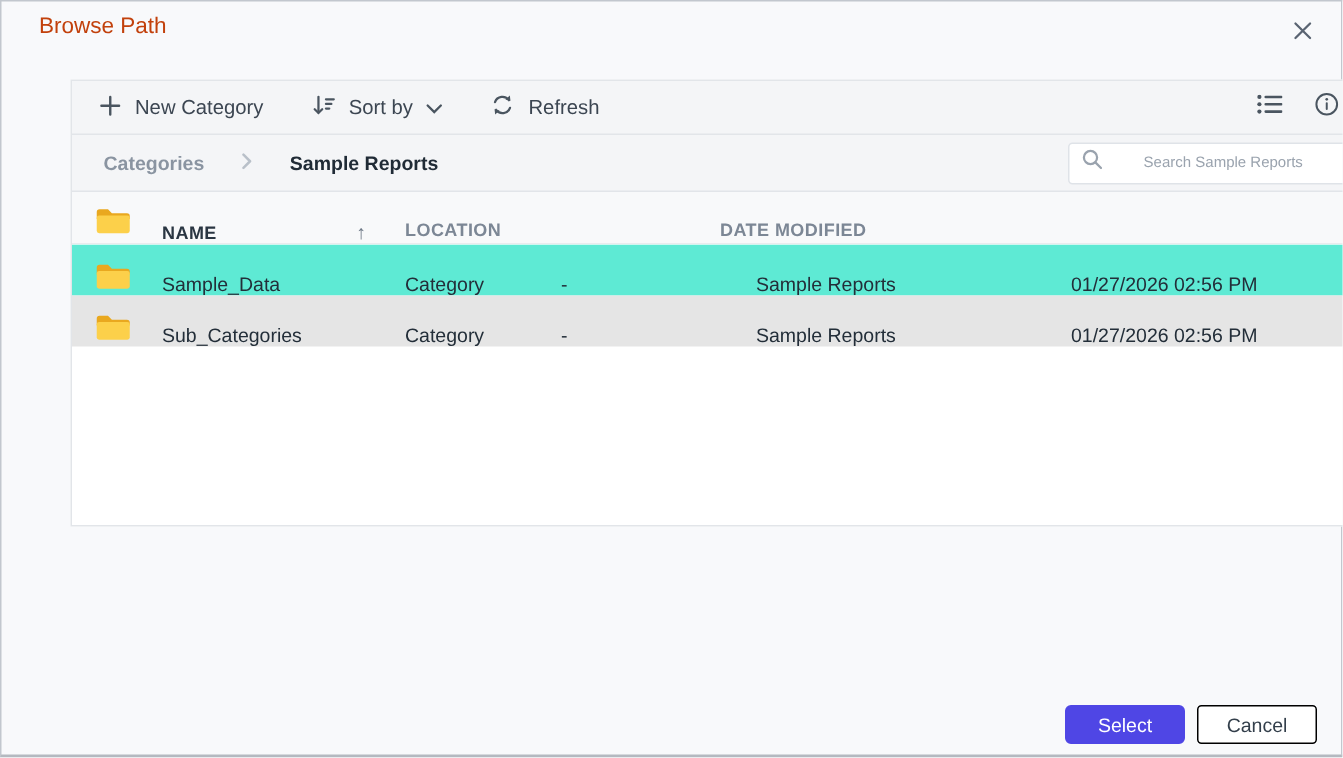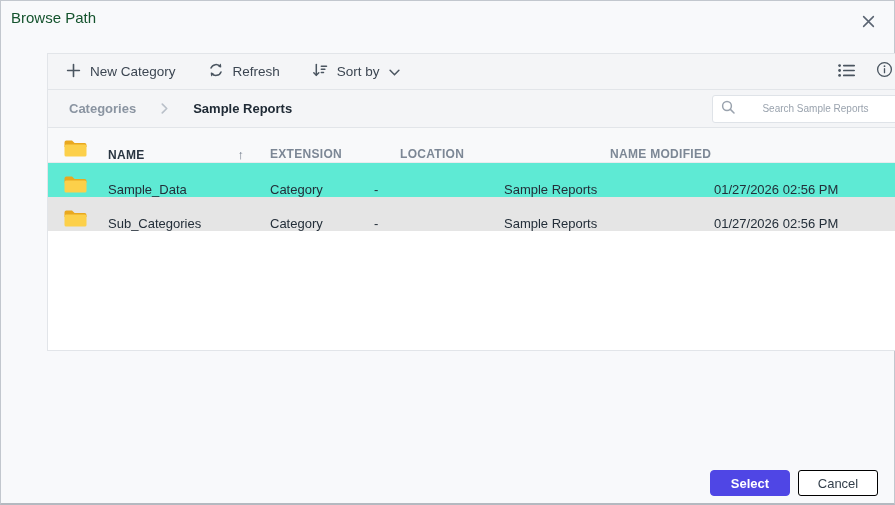--- a/index.html
+++ b/index.html
@@ -10,22 +10,22 @@
     position:relative;
   }
   .dialog{
     position:absolute;left:0;top:0;width:895px;height:505px;
     box-sizing:border-box;
     background:#F8F9FB;
     border:1px solid #C2C7CE;
     border-bottom:2px solid #B4B9C0;
   }
   .dialog-title{
-    position:absolute;left:10px;top:8px;
-    font-size:15px;font-weight:500;color:#14532d;
+    position:absolute;left:25px;top:8px;
+    font-size:15px;font-weight:500;color:#c2410c;
   }
   .close-btn{
     position:absolute;right:15px;top:11px;width:22px;height:22px;
     display:flex;align-items:center;justify-content:center;cursor:pointer;
   }
   .panel{
     position:absolute;left:14px;top:52px;width:867px;height:298px;
     box-sizing:border-box;background:#ffffff;border:1px solid #E2E5E9;
     display:flex;flex-direction:column;overflow:hidden;margin-left:32px;
   }
@@ -80,21 +80,21 @@
   .trow.selected{background:#5eead4;}
   .footer{
     position:absolute;right:16px;bottom:7px;display:flex;gap:8px;
   }
   .btn{
     height:26px;min-width:80px;box-sizing:border-box;border-radius:4px;
     display:flex;align-items:center;justify-content:center;
     font-size:13px;cursor:pointer;padding:0 14px;
     font-family:"Liberation Sans", sans-serif;
   }
-  .btn-primary{background:#4F46E5;color:#ffffff;font-weight:700;border:1px solid #4F46E5;}
+  .btn-primary{background:#4F46E5;color:#ffffff;font-weight:400;border:1px solid #4F46E5;}
   .btn-secondary{background:#ffffff;color:#333F4B;border:1px solid #000000;border-radius:3px;}
 </style>
 </head>
 <body>
 
 <div class="dialog">
 
   <div class="dialog-title">Browse Path</div>
 
   <div class="close-btn">
@@ -108,52 +108,52 @@
   <div class="panel">
 
     <div class="toolbar">
       <div class="tb-btn">
         <span>
           <svg width="15" height="15" viewBox="0 0 14 14" fill="none" stroke="#4A5560" stroke-width="1.5" stroke-linecap="round">
             <path d="M7 1.5 v11 M1.5 7 h11"></path>
           </svg>
         </span>
         <span>New Category</span>
+      </div>
+
+      <div class="tb-btn">
+        <span>
+          <svg width="16" height="16" viewBox="0 0 16 16" fill="none" stroke="#4A5560" stroke-width="1.5" stroke-linecap="round">
+            <path d="M4.3 2.5 v10.5"></path>
+            <path d="M1.8 10.8 l2.5 2.5 2.5 -2.5"></path>
+            <path d="M9.3 4.2 h5.2"></path>
+            <path d="M9.3 7.3 h3.6"></path>
+            <path d="M9.3 10.4 h2.2"></path>
+          </svg>
+        </span>
+        <span>Sort by</span>
+        <span>
+          <svg width="11" height="7" viewBox="0 0 10 6" fill="none" stroke="#4A5560" stroke-width="1.4" stroke-linecap="round">
+            <path d="M1 1 l4 4 4 -4"></path>
+          </svg>
+        </span>
       </div>
 
       <div class="tb-btn">
         <span>
           <svg width="16" height="16" viewBox="0 0 16 16">
             <g fill="none" stroke="#4A5560" stroke-width="1.5" stroke-linecap="round">
               <path d="M3 6.1 a5.3 5.3 0 0 1 9.3 -1.3"></path>
               <path d="M13 9.9 a5.3 5.3 0 0 1 -9.3 1.3"></path>
             </g>
             <path d="M12.9 1.6 l0.4 3.6 -3.4 -0.9 z" fill="#4A5560"></path>
             <path d="M3.1 14.4 l-0.4 -3.6 3.4 0.9 z" fill="#4A5560"></path>
           </svg>
         </span>
         <span>Refresh</span>
-      </div>
-
-      <div class="tb-btn">
-        <span>
-          <svg width="16" height="16" viewBox="0 0 16 16" fill="none" stroke="#4A5560" stroke-width="1.5" stroke-linecap="round">
-            <path d="M4.3 2.5 v10.5"></path>
-            <path d="M1.8 10.8 l2.5 2.5 2.5 -2.5"></path>
-            <path d="M9.3 4.2 h5.2"></path>
-            <path d="M9.3 7.3 h3.6"></path>
-            <path d="M9.3 10.4 h2.2"></path>
-          </svg>
-        </span>
-        <span>Sort by</span>
-        <span>
-          <svg width="11" height="7" viewBox="0 0 10 6" fill="none" stroke="#4A5560" stroke-width="1.4" stroke-linecap="round">
-            <path d="M1 1 l4 4 4 -4"></path>
-          </svg>
-        </span>
       </div>
 
       <div class="tb-spacer"></div>
 
       <div class="tb-icon-btn">
         <span>
           <svg width="17" height="13" viewBox="0 0 17 13">
             <g fill="#4A5560">
               <circle cx="1.6" cy="1.6" r="1.4"></circle>
                 <circle cx="1.6" cy="6.5" r="1.4"></circle>
@@ -205,28 +205,25 @@
           <svg width="25" height="19" viewBox="0 0 25 19">
             <path d="M1.5 3.4 Q1.5 1.5 3.4 1.5 H9 L11.6 4.1 H21.6 Q23.5 4.1 23.5 6 V8 H1.5 Z" fill="#E9A81F"></path>
             <rect x="1.5" y="5.6" width="22" height="11.9" rx="1.6" fill="#FCD04A"></rect>
           </svg>
         </span>
       </div>
       <div class="col-name">
         <span class="th th-name">NAME</span>
         <span class="sort-arrow">↑</span>
       </div>
-      <div class="col-ext">
-        <span class="th">EXTENSION</span>
-      </div>
       <div class="col-loc">
         <span class="th">LOCATION</span>
       </div>
       <div class="col-date">
-        <span class="th">NAME MODIFIED</span>
+        <span class="th">DATE MODIFIED</span>
       </div>
     </div>
 
     <div class="tbody">
   <div class="grid-row trow selected">
     <div class="col-icon">
       <span>
         <svg width="25" height="19" viewBox="0 0 25 19">
           <path d="M1.5 3.4 Q1.5 1.5 3.4 1.5 H9 L11.6 4.1 H21.6 Q23.5 4.1 23.5 6 V8 H1.5 Z" fill="#E9A81F"></path>
           <rect x="1.5" y="5.6" width="22" height="11.9" rx="1.6" fill="#FCD04A"></rect>

